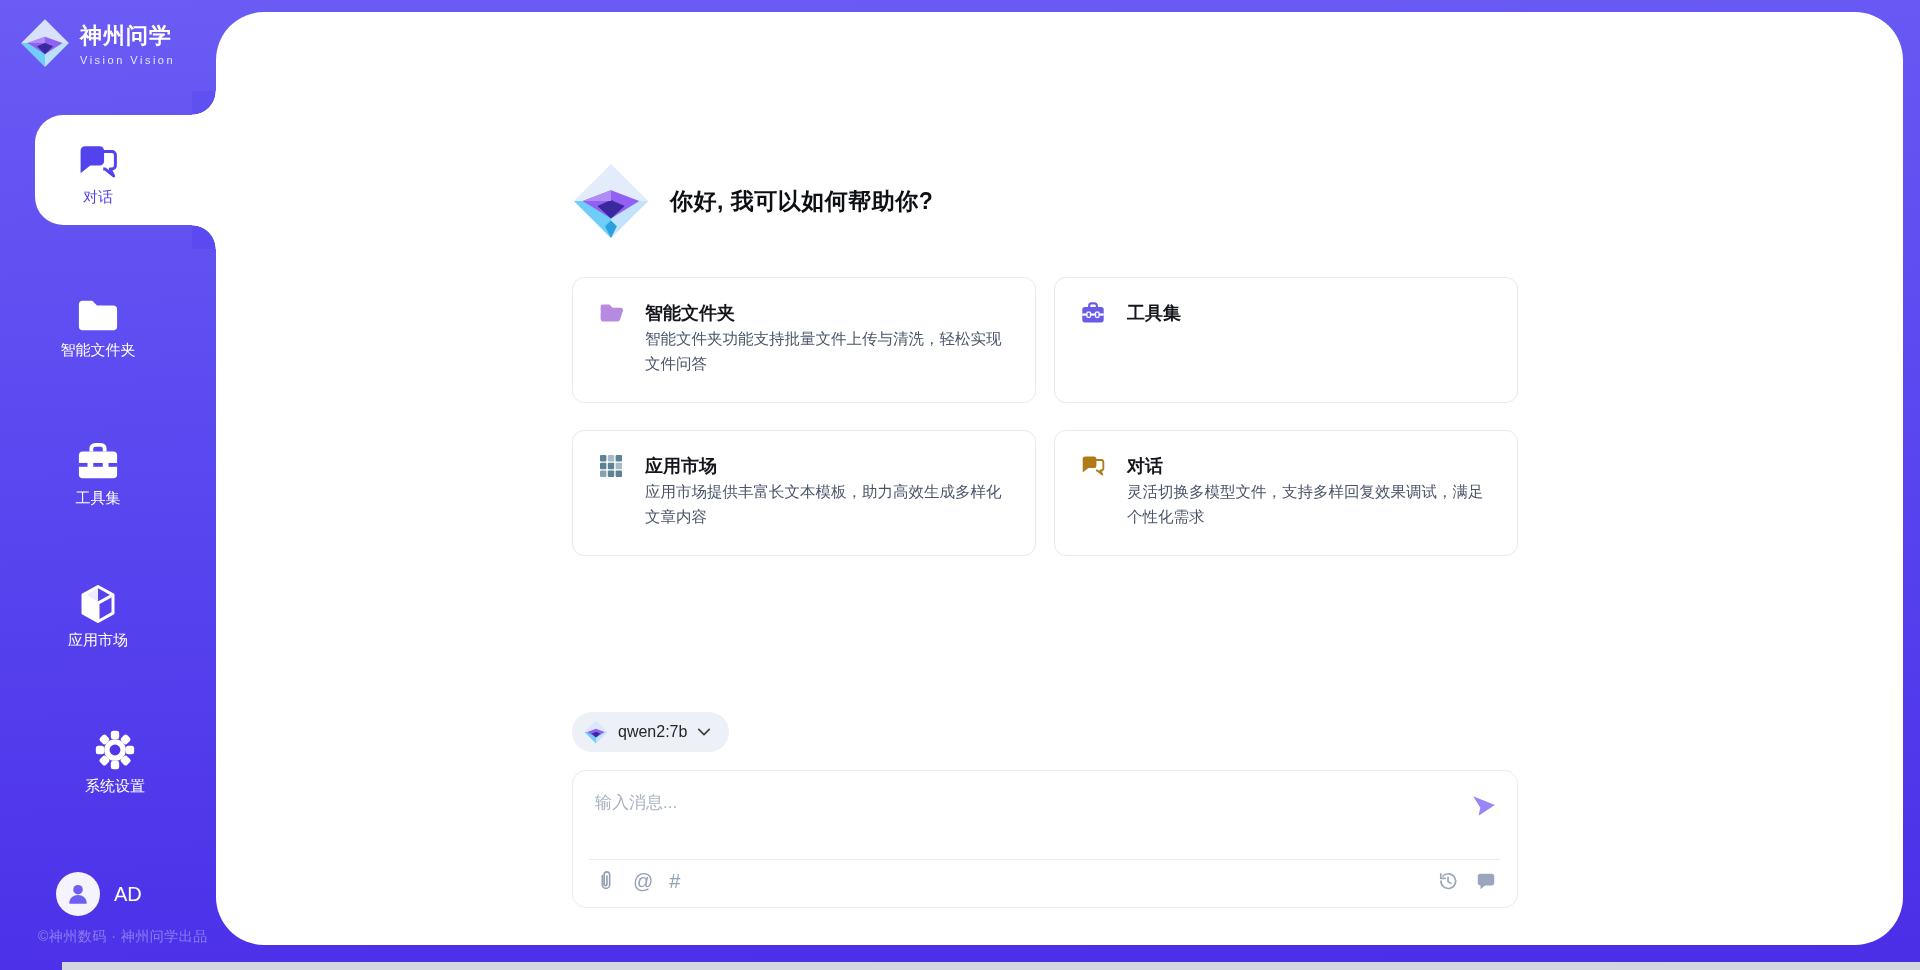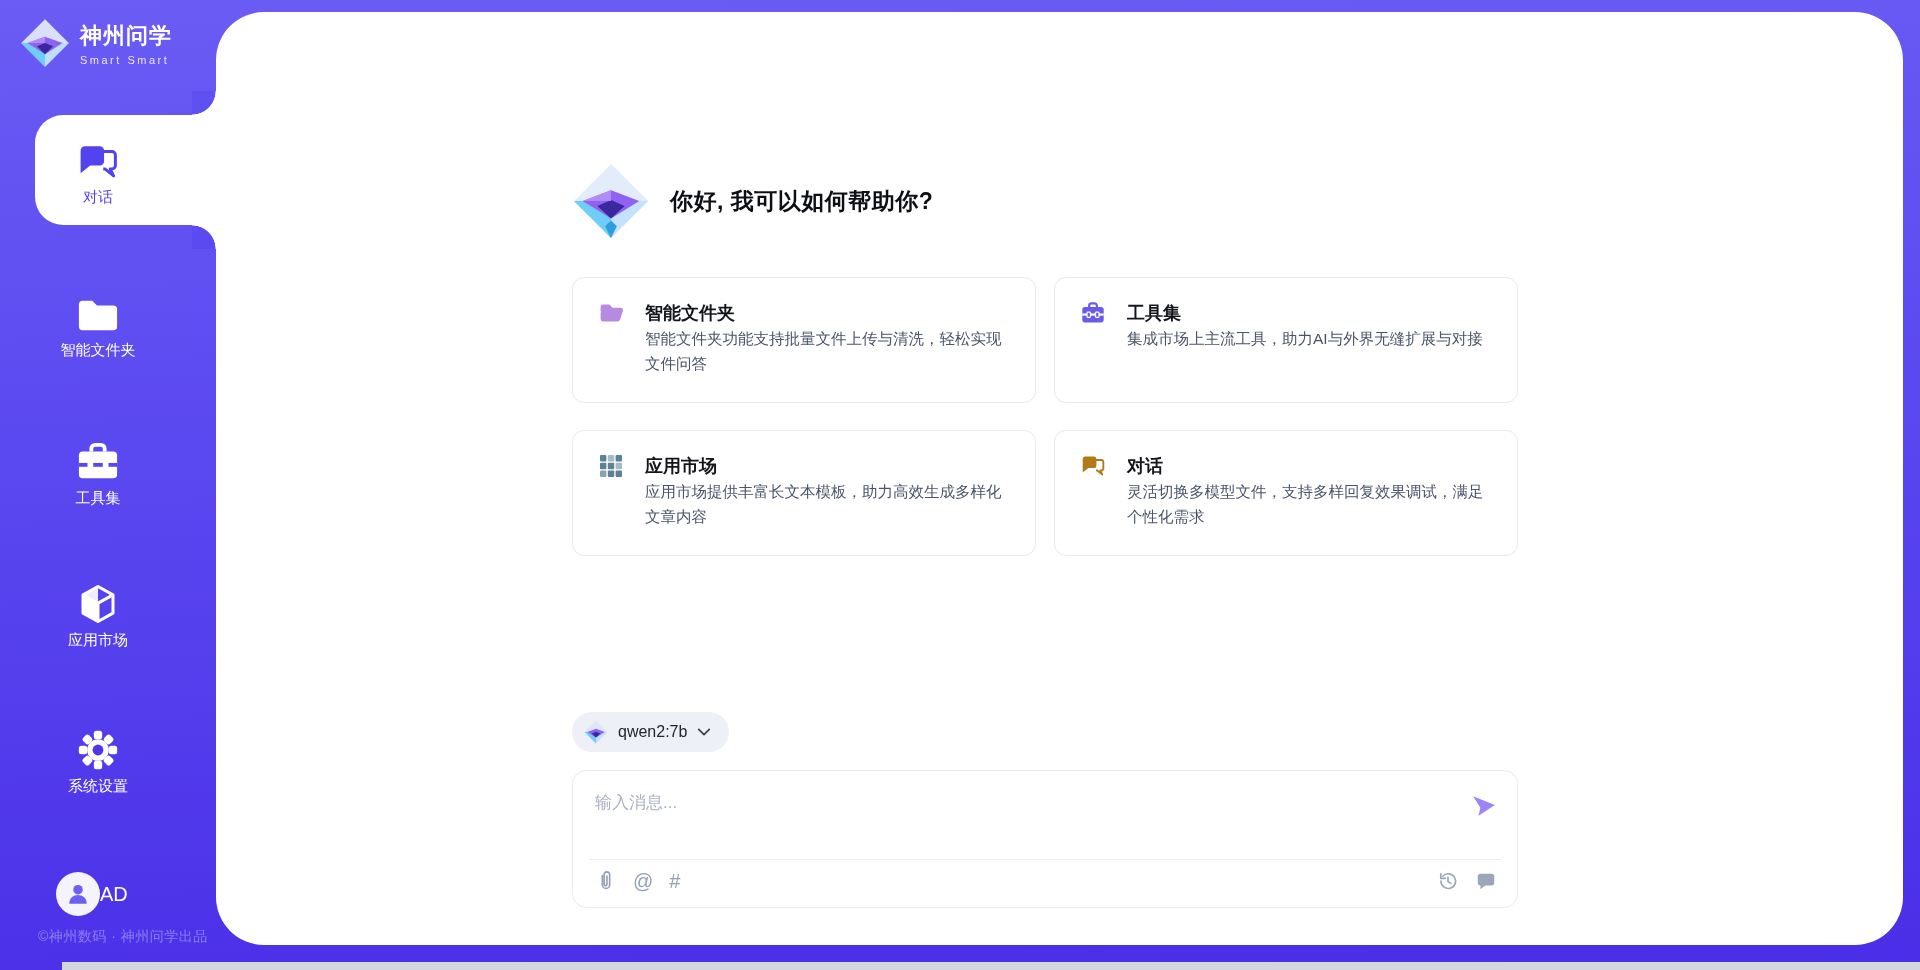--- a/index.html
+++ b/index.html
@@ -30,23 +30,23 @@
   .nav-active-content svg { width:40px; height:38px; }
   .nav-active-content .nav-label { color:#4f41ee; font-size:15px; margin-top:7px; font-weight:500; }
 
   .nav-item { position:absolute; left:0; width:196px; display:flex; flex-direction:column;
               align-items:center; cursor:pointer; }
   .nav-item svg { width:42px; height:40px; }
   .nav-item .nav-label { color:#ffffff; font-size:15px; margin-top:7px; }
   .nav-folder { top:294px; }
   .nav-toolset { top:442px; }
   .nav-market { top:584px; }
-  .nav-settings { top:730px; }
-
-  .user-row { position:absolute; left:56px; top:872px; display:flex; align-items:center; cursor:pointer; }
+  .nav-settings { top:730px;margin-left:17px; }
+
+  .user-row { position:absolute; left:56px; top:872px; display:flex; align-items:center; gap:14px; cursor:pointer; }
   .avatar { width:44px; height:44px; border-radius:50%; background:#f5f3fd; display:flex;
             align-items:center; justify-content:center; }
   .avatar svg { width:26px; height:26px; }
   .user-name { color:#ffffff; font-size:20px; }
 
   .sidebar-footer { position:absolute; left:38px; top:928px; color:rgba(255,255,255,0.35);
                     font-size:14px; letter-spacing:0.5px; white-space:nowrap; }
 
   
   .main { position:absolute; left:216px; top:12px; right:17px; bottom:25px;
@@ -104,21 +104,21 @@
       <svg viewBox="0 0 80 80">
         <polygon points="40,2 78,40 40,78 2,40" fill="#e3ecfb" opacity="0.92"></polygon>
         <polygon points="2,40 40,78 40,40" fill="#6fcdf9"></polygon>
         <polygon points="40,40 40,78 78,40" fill="#bcdffc"></polygon>
         <polygon points="12,40 40,30 68,40 40,58" fill="#9161f3"></polygon>
         <polygon points="27,45 40,58 53,45 40,40" fill="#39289e"></polygon>
         <polygon points="12,40 40,30 40,40" fill="#b18cf7"></polygon>
       </svg>
       <div class="brand-text">
         <div class="brand-name">神州问学</div>
-        <div class="brand-sub">Smart Smart</div>
+        <div class="brand-sub">Vision Vision</div>
       </div>
     </div>
 
     <div class="nav-tab"></div>
     <div class="fillet fillet-top"></div>
     <div class="fillet fillet-bottom"></div>
 
     <div class="nav-active-content">
       <svg viewBox="0 0 46 42">
         <path d="M29 9 h10 a4 4 0 0 1 4 4 v12 a4 4 0 0 1 -4 4 h-2 l4 8 -10 -8 h-2" fill="none" stroke="#5243ee" stroke-width="3.4" stroke-linejoin="round"></path>
@@ -220,21 +220,20 @@
         <div class="card-head">
           <svg viewBox="0 0 28 26">
             <path d="M9.5 6 V4.5 a2.8 2.8 0 0 1 2.8 -2.8 h3.4 a2.8 2.8 0 0 1 2.8 2.8 V6" fill="none" stroke="#6b5ce8" stroke-width="2.6"></path>
             <rect x="1.5" y="6" width="25" height="18" rx="3" fill="#6b5ce8"></rect>
             <rect x="1.5" y="13.5" width="25" height="2.6" fill="#ffffff"></rect>
             <rect x="7" y="12" width="4" height="6" rx="1" fill="#6b5ce8" stroke="#ffffff" stroke-width="1.4"></rect>
             <rect x="17" y="12" width="4" height="6" rx="1" fill="#6b5ce8" stroke="#ffffff" stroke-width="1.4"></rect>
           </svg>
           <div class="card-title">工具集</div>
         </div>
-        <div class="card-desc">集成市场上主流工具，助力AI与外界无缝扩展与对接</div>
       </div>
 
       <div class="card">
         <div class="card-head">
           <svg viewBox="0 0 24 24">
             <g fill="#5d8296">
               <rect x="1" y="1" width="6.4" height="6.4" rx="1"></rect>
               <rect x="8.8" y="1" width="6.4" height="6.4" rx="1" opacity="0.55"></rect>
               <rect x="16.6" y="1" width="6.4" height="6.4" rx="1"></rect>
               <rect x="1" y="8.8" width="6.4" height="6.4" rx="1"></rect>

